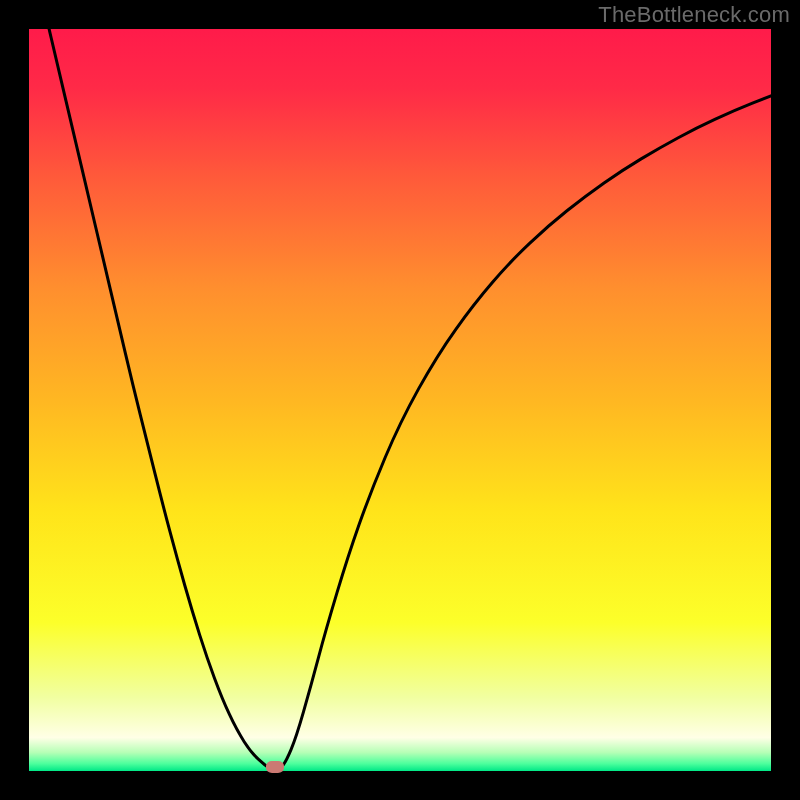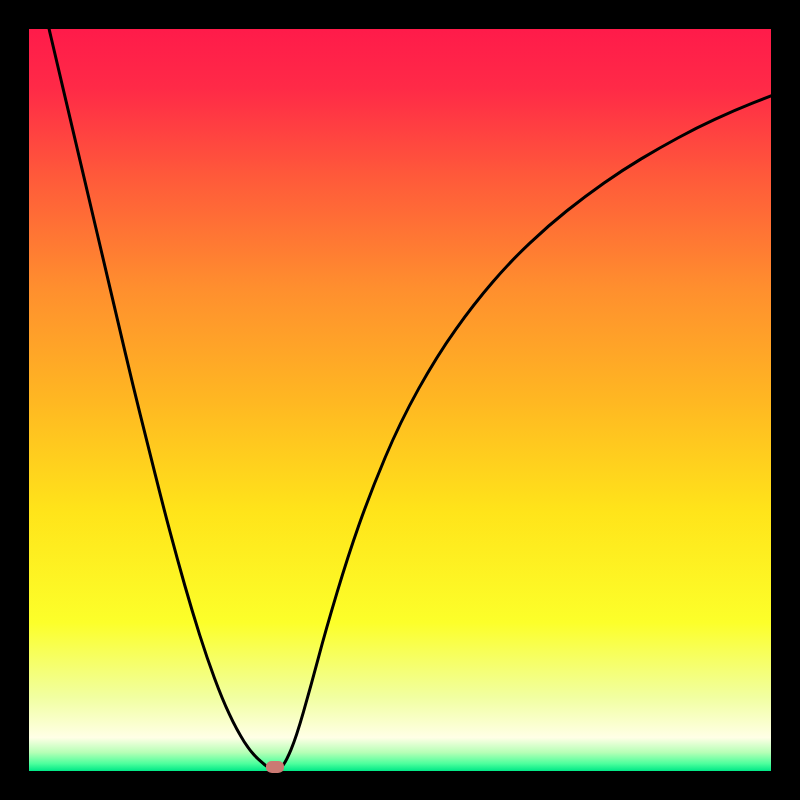--- a/index.html
+++ b/index.html
@@ -43,20 +43,21 @@
     border-radius: 6px / 5px;
     z-index: 5;
     transform: translate(-50%, -50%);
   }
 </style>
 </head>
 <body>
 
 <div class="frame">
 
+  <div class="watermark">TheBottleneck.com</div>
 
   <svg class="plot" viewBox="0 0 742 742" preserveAspectRatio="none">
     <defs>
       <linearGradient id="bg-grad" x1="0" y1="0" x2="0" y2="1">
           <stop offset="0%" stop-color="#ff1b4a"></stop>
           <stop offset="8%" stop-color="#ff2a47"></stop>
           <stop offset="20%" stop-color="#ff5a3a"></stop>
           <stop offset="35%" stop-color="#ff8f2e"></stop>
           <stop offset="50%" stop-color="#ffb722"></stop>
           <stop offset="65%" stop-color="#ffe41a"></stop>

